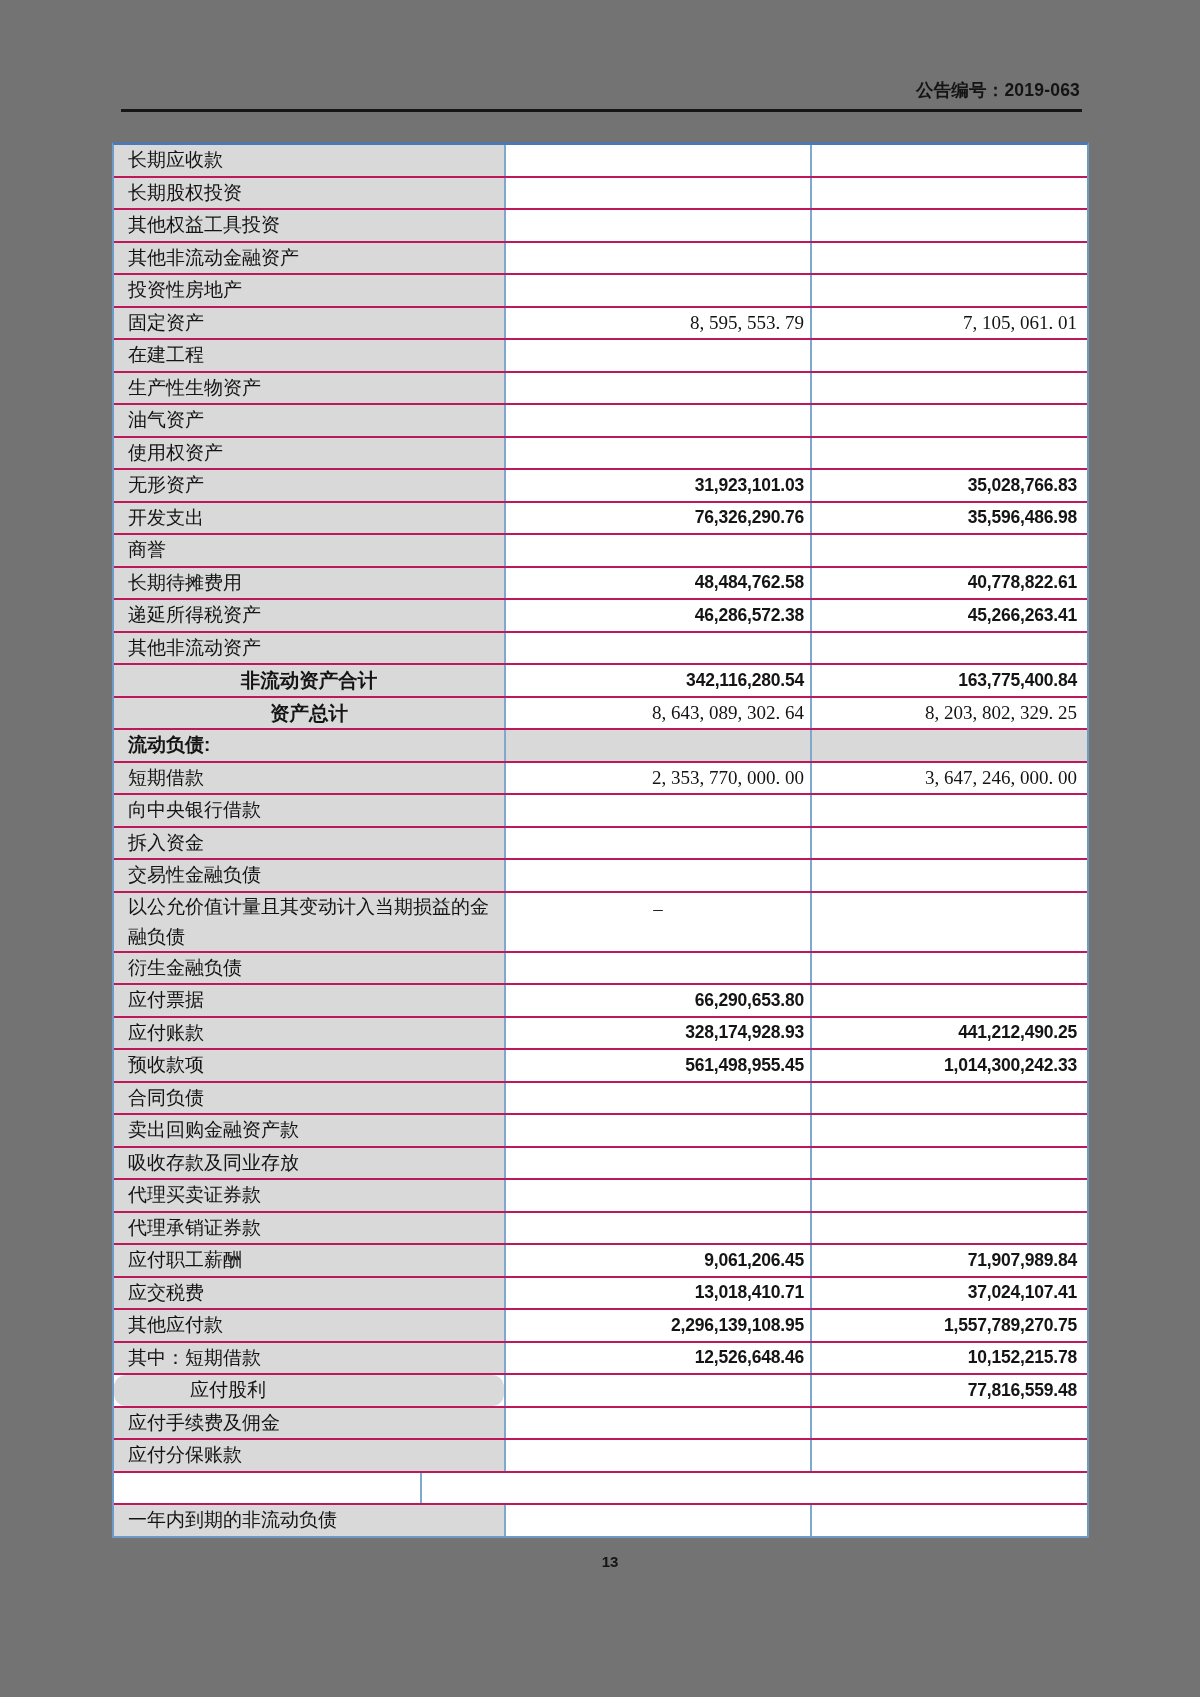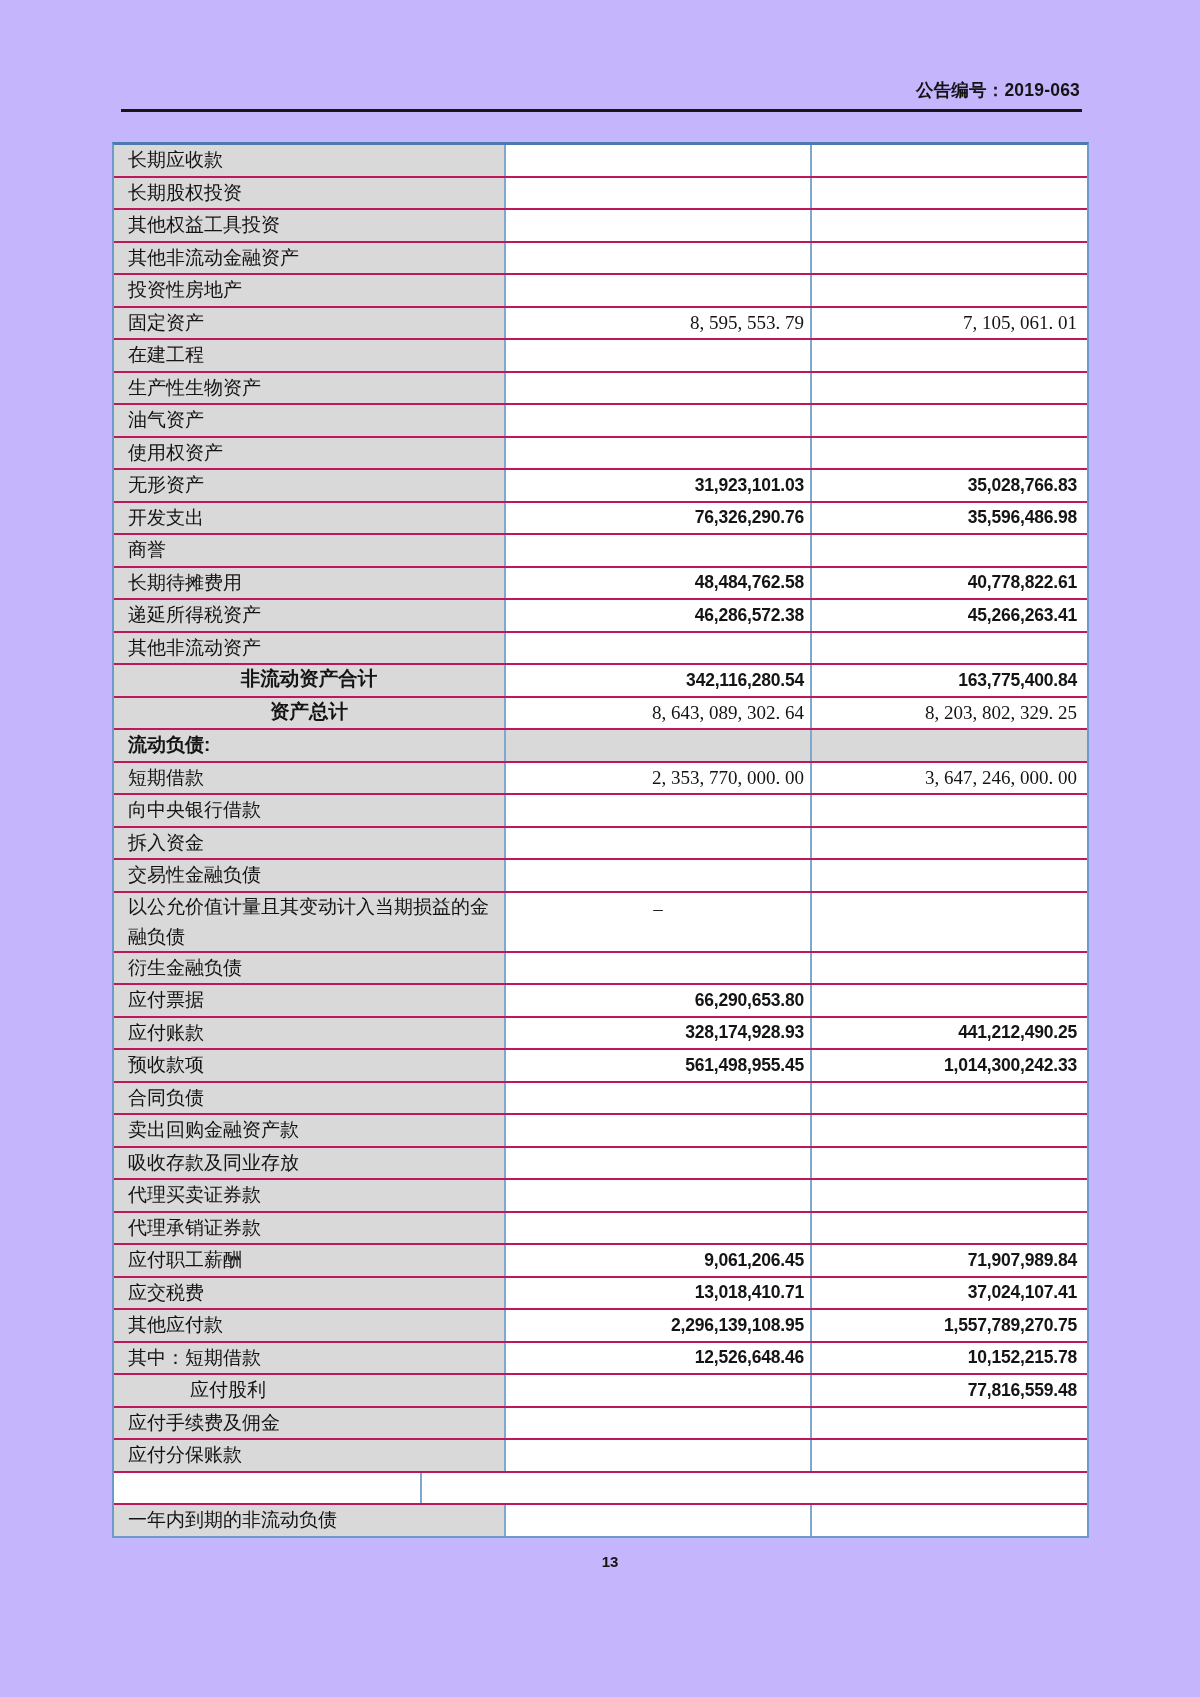--- a/index.html
+++ b/index.html
@@ -1,17 +1,17 @@
 <!DOCTYPE html>
 <html><head>
 <meta charset="utf-8">
 <style>
   html,body { margin:0; padding:0; background:#ffffff; }
   .page {
-    position:relative; width:1200px; height:1697px; background:#c4b5fd;
+    position:relative; width:1200px; height:1697px; background:#737373;
     font-family:"Liberation Sans","DejaVu Sans",sans-serif; color:#141414;
     overflow:hidden;
   }
   
   .doc-number {
     position:absolute; top:78px; left:0; width:1080px; text-align:right;
     font-size:17.5px; font-weight:600; letter-spacing:0.2px;
   }
   .header-rule {
     position:absolute; top:109px; left:121px; width:961px; height:3px;
@@ -45,37 +45,37 @@
   .tr .td.label { background:#d9d9d9; }
   
   .tr.section .td { background:#d9d9d9; }
   .tr.section .td.label {
     font-family:"Liberation Sans","DejaVu Sans",sans-serif;
     font-weight:700; font-size:19px;
   }
   
   .tr.total .td.label {
     justify-content:center; padding-left:0;
-    font-family:Liberation Mono, monospace;
+    font-family:Liberation Sans, sans-serif;
     font-weight:700; font-size:19.5px;
   }
   
   .tr.serif .td.val {
     font-family:"Liberation Serif","DejaVu Serif",serif;
     font-weight:400; font-size:19px; letter-spacing:0;
   }
   
   .tr.tall .td { height:58px; }
   .tr.tall .td.label { line-height:30px; padding-right:12px; }
   .tr.tall .td.v1 {
     align-items:flex-start; padding-top:5px; justify-content:center; padding-right:0;
     font-family:"Liberation Serif","DejaVu Serif",serif; font-weight:400; font-size:19px;
   }
   
-  .tr.indent .td.label { padding-left:76px; }
+  .tr.indent .td.label { padding-left:76px;border-radius:12px; }
   
   .page-number {
     position:absolute; top:1553px; left:0; width:1220px; text-align:center;
     font-size:15px; font-weight:600;
   }
 </style>
 </head>
 <body>
 
 <div class="page">

